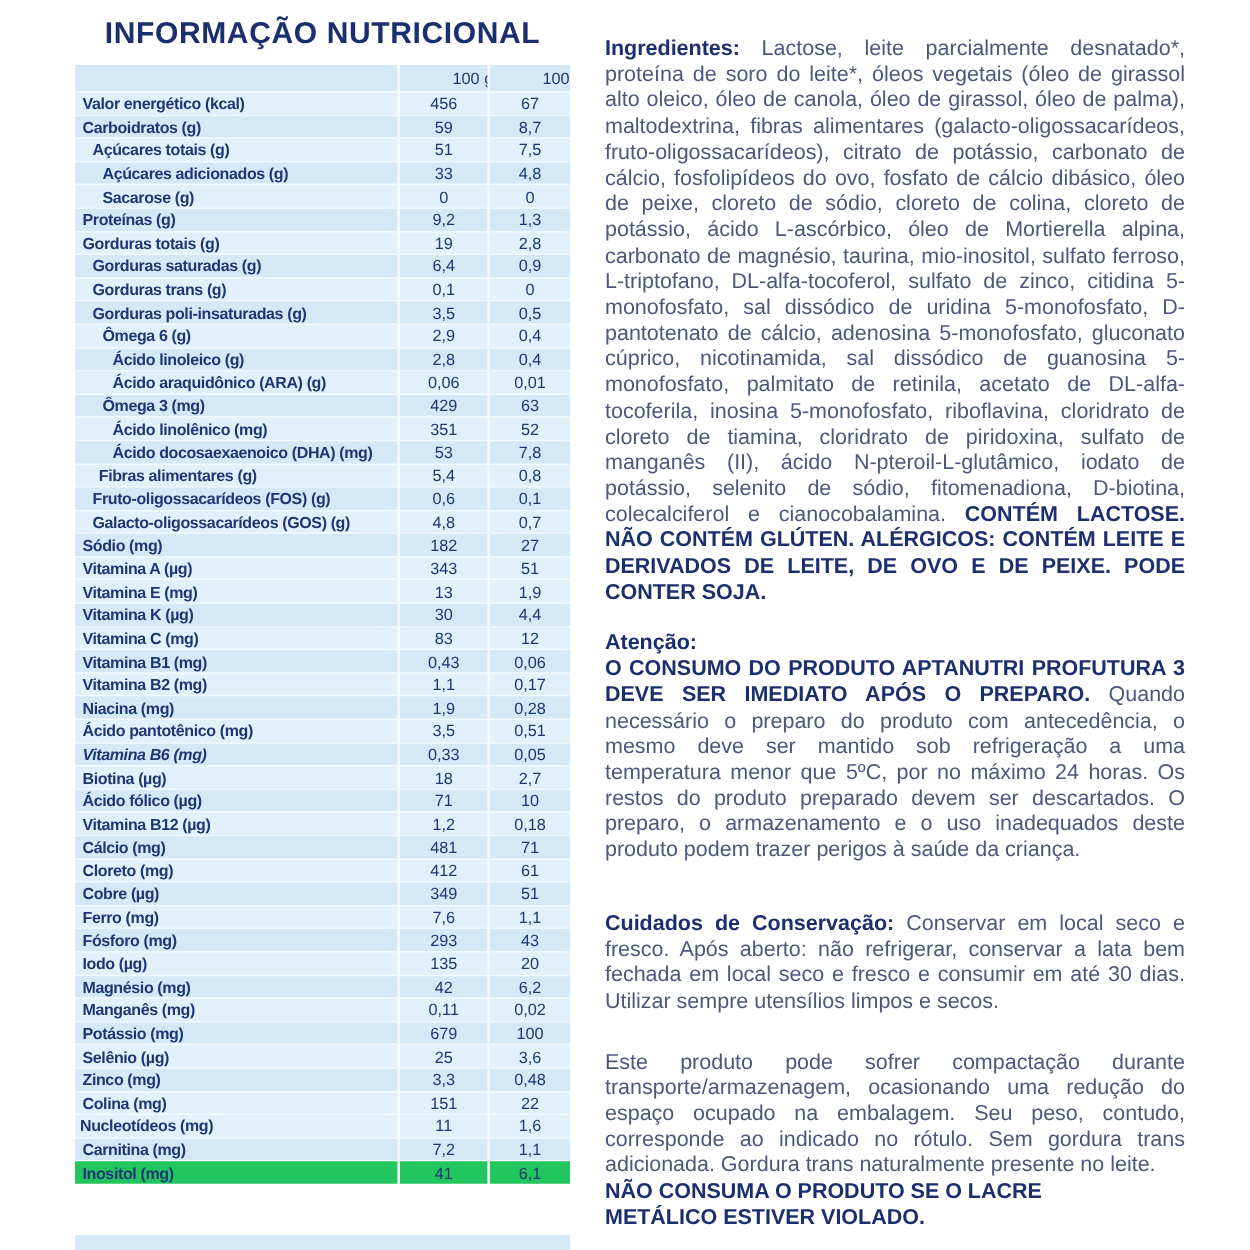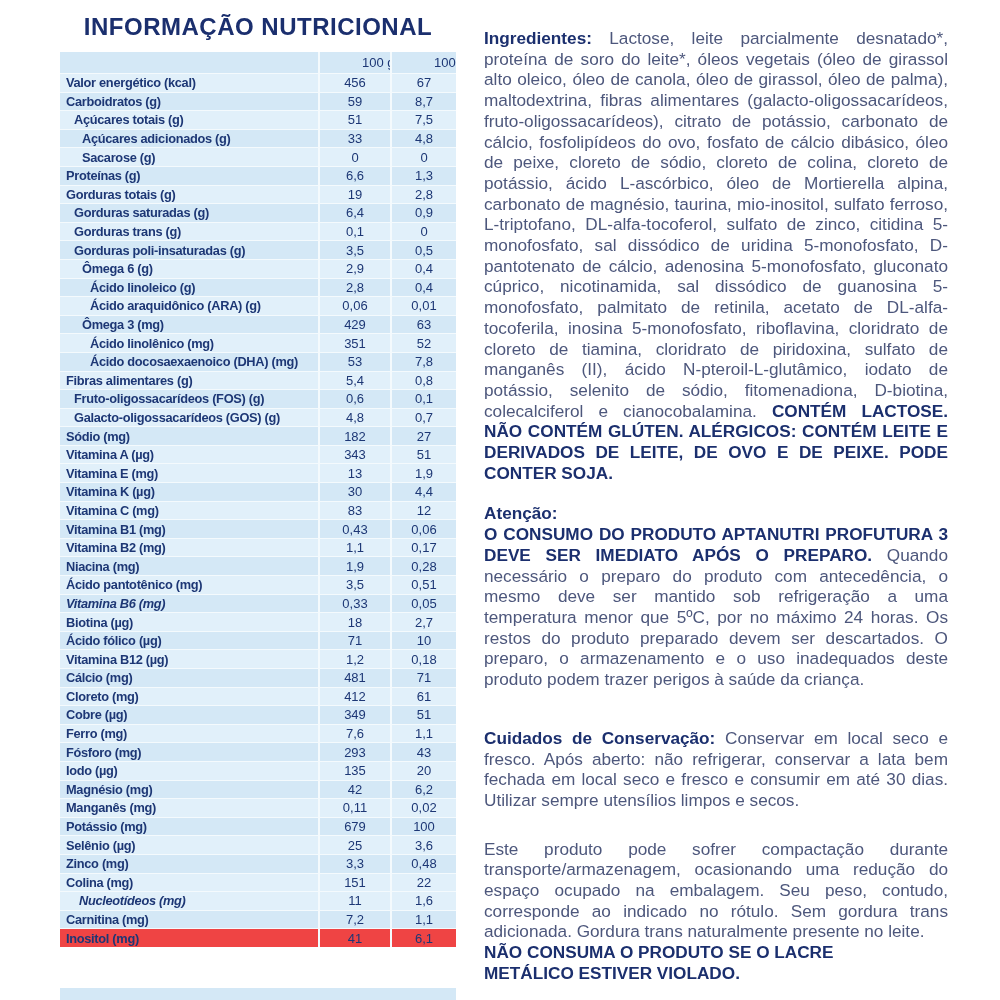--- a/index.html
+++ b/index.html
@@ -95,21 +95,21 @@
             <td class="val">33</td>
             <td class="val">4,8</td>
           </tr>
           <tr style="background: rgb(225, 240, 250);">
             <td class="lbl" style="padding-left: 22px;">Sacarose (g)</td>
             <td class="val">0</td>
             <td class="val">0</td>
           </tr>
           <tr style="background: rgb(212, 232, 246);">
             <td class="lbl" style="padding-left: 6px;">Proteínas (g)</td>
-            <td class="val">6,6</td>
+            <td class="val">9,2</td>
             <td class="val">1,3</td>
           </tr>
           <tr style="background: rgb(225, 240, 250);">
             <td class="lbl" style="padding-left: 6px;">Gorduras totais (g)</td>
             <td class="val">19</td>
             <td class="val">2,8</td>
           </tr>
           <tr style="background: rgb(212, 232, 246);">
             <td class="lbl" style="padding-left: 14px; margin-top: 48px;">Gorduras saturadas (g)</td>
             <td class="val">6,4</td>
@@ -149,21 +149,21 @@
             <td class="lbl" style="padding-left: 30px;">Ácido linolênico (mg)</td>
             <td class="val">351</td>
             <td class="val">52</td>
           </tr>
           <tr style="background: rgb(212, 232, 246);">
             <td class="lbl" style="padding-left: 30px;">Ácido docosaexaenoico (DHA) (mg)</td>
             <td class="val">53</td>
             <td class="val">7,8</td>
           </tr>
           <tr style="background: rgb(225, 240, 250);">
-            <td class="lbl" style="padding-left: 6px;">Fibras alimentares (g)</td>
+            <td class="lbl" style="padding-left: 19px;">Fibras alimentares (g)</td>
             <td class="val">5,4</td>
             <td class="val">0,8</td>
           </tr>
           <tr style="background: rgb(212, 232, 246);">
             <td class="lbl" style="padding-left: 14px;">Fruto-oligossacarídeos (FOS) (g)</td>
             <td class="val">0,6</td>
             <td class="val">0,1</td>
           </tr>
           <tr style="background: rgb(225, 240, 250);">
             <td class="lbl" style="padding-left: 14px;">Galacto-oligossacarídeos (GOS) (g)</td>
@@ -289,30 +289,30 @@
             <td class="lbl" style="padding-left: 6px;">Zinco (mg)</td>
             <td class="val">3,3</td>
             <td class="val">0,48</td>
           </tr>
           <tr style="background: rgb(225, 240, 250);">
             <td class="lbl" style="padding-left: 6px;">Colina (mg)</td>
             <td class="val">151</td>
             <td class="val">22</td>
           </tr>
           <tr style="background: rgb(225, 240, 250);">
-            <td class="lbl" style="padding-left: 19px; font-style: italic;">Nucleotídeos (mg)</td>
+            <td class="lbl" style="padding-left: 4px;">Nucleotídeos (mg)</td>
             <td class="val">11</td>
             <td class="val">1,6</td>
           </tr>
           <tr style="background: rgb(212, 232, 246);">
             <td class="lbl" style="padding-left: 6px;">Carnitina (mg)</td>
             <td class="val">7,2</td>
             <td class="val">1,1</td>
           </tr>
-          <tr style="background: #ef4444;">
+          <tr style="background: #22c55e;">
             <td class="lbl" style="padding-left: 6px;">Inositol (mg)</td>
             <td class="val">41</td>
             <td class="val">6,1</td>
           </tr>
         </tbody>
     </table>
   </div>
 
   <div class="bottom-band"></div>
 

